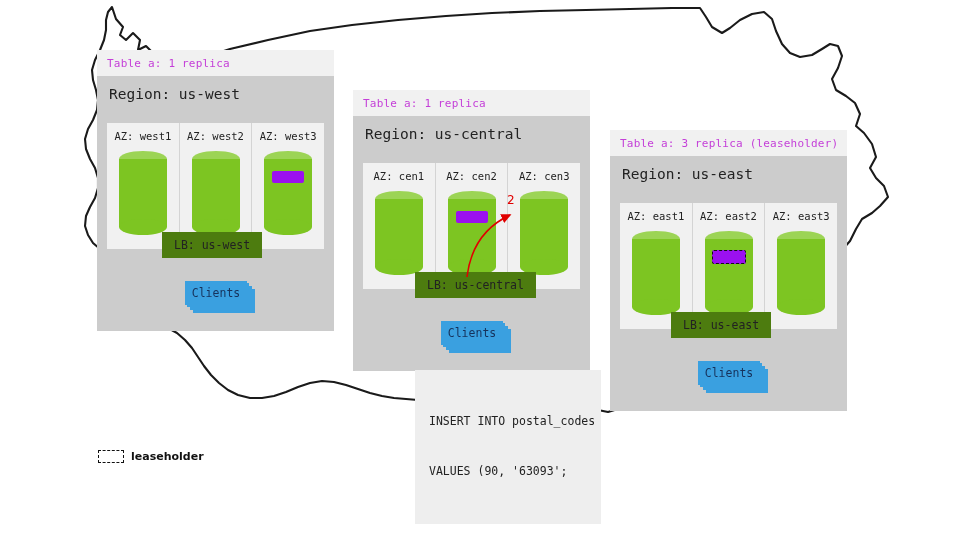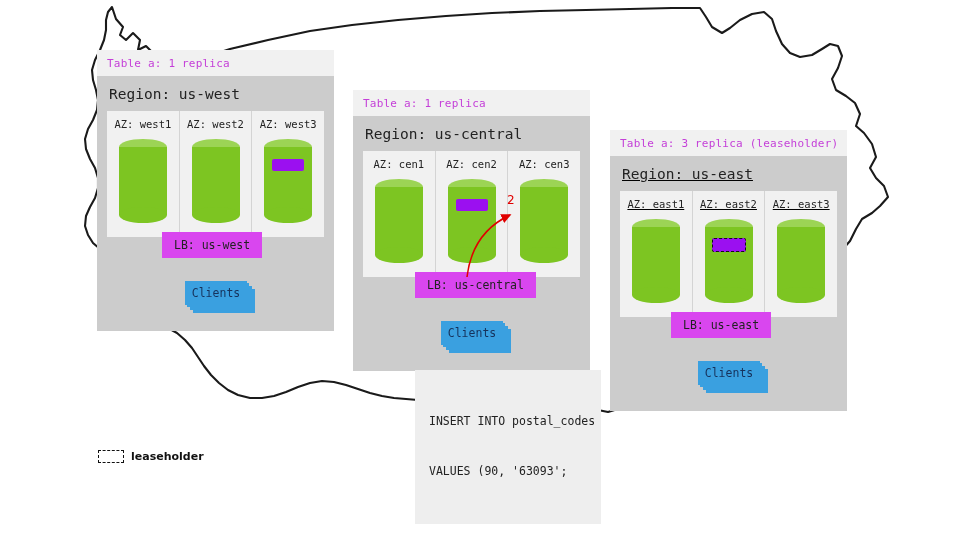--- a/index.html
+++ b/index.html
@@ -17,42 +17,42 @@
   .region-panel{position:absolute;}
   .panel-header{
     background:#f1f1f1;color:#c43fd8;
     font-size:11px;letter-spacing:.2px;
     padding:7px 10px 6px 10px;white-space:nowrap;
   }
   .panel-body{background:#cccccc;padding:0 10px 10px 10px;}
   .region-title{
     color:#222;font-size:14.5px;padding:10px 2px 9px 2px;white-space:nowrap;
   }
-  .az-row{display:flex;background:#f1f1f1;}
+  .az-row{display:flex;background:#f1f1f1;margin-top:12px;}
   .az-card{
     flex:1 1 0;background:#f1f1f1;padding:7px 0 14px 0;
     display:flex;flex-direction:column;align-items:center;
     border-right:1px solid #d4d4d4;position:relative;
   }
   .az-card:last-child{border-right:none;align-items:center;}
   .az-label{font-size:10.5px;color:#222;margin-bottom:9px;white-space:nowrap;}
 
   
   .cyl{position:relative;}
   .cyl .body{position:absolute;left:0;background:#7dc522;}
   .cyl .top{position:absolute;left:0;top:0;background:#9cd455;border-radius:50%;}
   .cyl .bottom{position:absolute;left:0;background:#7dc522;border-radius:50%;}
   .replica{
     position:absolute;background:#9b10f0;border-radius:2px;z-index:3;
   }
   .replica.leaseholder{border:1.6px dashed #111;}
 
   
   .lb-box{
-    position:absolute;background:#d946ef;color:#222;
+    position:absolute;background:#4d7c0f;color:#222;
     font-size:11.5px;text-align:center;padding:6px 12px;white-space:nowrap;
     z-index:6;
   }
 
   
   .clients{position:absolute;width:62px;height:24px;z-index:5;}
   .clients .sheet{position:absolute;background:#3aa0e0;}
   .clients .front{
     position:absolute;left:0;top:0;width:62px;height:24px;background:#3aa0e0;
     color:#16325c;font-size:11.5px;display:flex;align-items:center;
@@ -206,21 +206,21 @@
     <div class="clients" style="left:88px;top:231px;">
       <div class="sheet" style="left:8px;top:8px;width:62px;height:24px;"></div>
       <div class="sheet" style="left:5px;top:5px;width:62px;height:24px;"></div>
       <div class="sheet" style="left:2px;top:2px;width:62px;height:24px;"></div>
       <div class="front">Clients</div>
     </div>
   </div>
 
   <div class="region-panel" style="left:610px;top:130px;width:237px;">
     <div class="panel-header">Table a: 3 replica (leaseholder)</div>
-    <div class="panel-body" style="height:245px;text-decoration:underline;">
+    <div class="panel-body" style="height:245px;">
       <div class="region-title">Region: us-east</div>
 
       <div class="az-row">
         <div class="az-card">
           <div class="az-label">AZ: east1</div>
           <div class="cyl" style="width:48px;height:84px;">
             <div class="top" style="width:48px;height:16px;"></div>
             <div class="body" style="top:8px;width:48px;height:68px;"></div>
             <div class="bottom" style="top:68px;width:48px;height:16px;"></div>
           </div>

